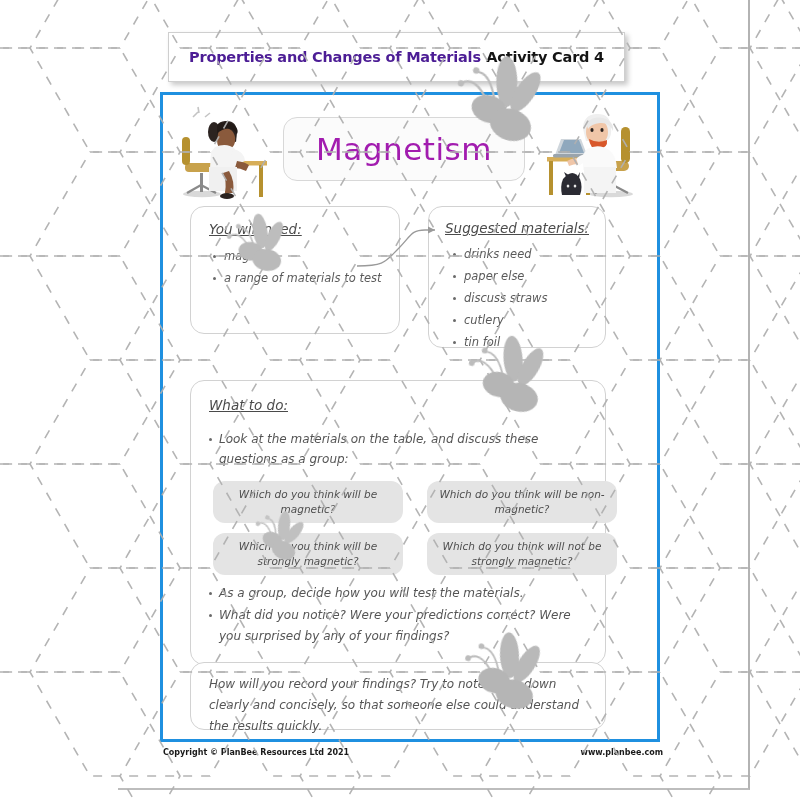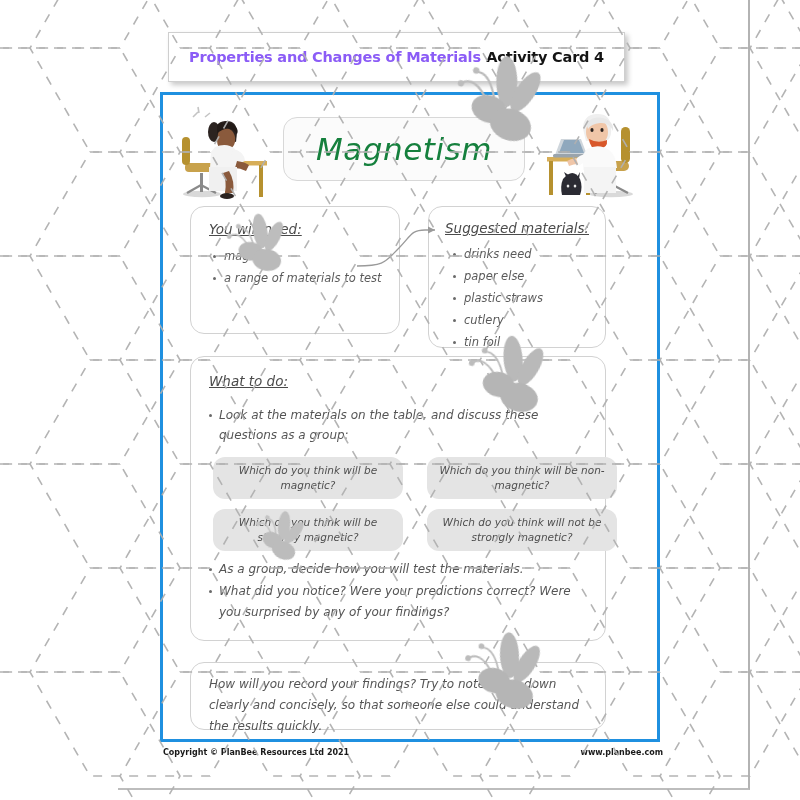--- a/index.html
+++ b/index.html
@@ -45,21 +45,21 @@
     border: 1px solid #cfcfcf;
     box-shadow: 3px 3px 5px rgba(0,0,0,0.22);
     display: flex;
     align-items: center;
     z-index: 20;
   }
   .headerbar .htitle {
     font-family: "DejaVu Sans", sans-serif;
     font-weight: bold;
     font-size: 14.5px;
-    color: #8b5cf6;
+    color: #4c1d95;
     letter-spacing: -0.2px;
     margin-left: 20px;
     white-space: nowrap;
   }
   .headerbar .hcard {
     font-family: "DejaVu Sans", sans-serif;
     font-weight: bold;
     font-size: 14.5px;
     color: #141414;
     letter-spacing: -0.2px;
@@ -93,22 +93,21 @@
     background: #fbfbfb;
     border: 1px solid #d8d8d8;
     border-radius: 14px;
     display: flex;
     align-items: center;
     justify-content: center;
   }
   .titlebox .ttext {
     font-family: "DejaVu Sans", sans-serif;
     font-size: 31px;
-    font-style: italic;
-    color: #15803d;
+    color: #a21caf;
     letter-spacing: 0.5px;
   }
 
   
   .panel {
     position: absolute;
     background: #ffffff;
     border: 1px solid #d2d2d2;
     border-radius: 14px;
     box-sizing: border-box;
@@ -297,32 +296,32 @@
       <li>magnets</li>
       <li>a range of materials to test</li>
     </ul>
   </div>
 
   <div class="panel" style="left:428px; top:206px; width:178px; height:142px;">
     <div class="panel-heading" style="position:absolute; left:16px; top:13px;">Suggested materials:</div>
     <ul class="blist" style="position:absolute; left:22px; top:40px;">
       <li>drinks need</li>
       <li>paper else</li>
-      <li>plastic straws</li>
+      <li>discuss straws</li>
       <li>cutlery</li>
       <li>tin foil</li>
     </ul>
   </div>
 
   <svg style="position:absolute; left:355px; top:222px; z-index:16;" width="90" height="50" viewBox="0 0 90 50">
     <path d="M2 44 C 30 44, 30 40, 44 26 C 56 14, 56 8, 70 8 L 80 8" stroke="#9a9a9a" stroke-width="1.3" fill="none"></path>
     <path d="M80 8 l-7 -3.5 l0 7 z" fill="#9a9a9a"></path>
   </svg>
 
-  <div class="panel" style="left:190px; top:356px; width:416px; height:285px;">
+  <div class="panel" style="left:190px; top:380px; width:416px; height:285px;">
 
     <div class="panel-heading" style="position:absolute; left:18px; top:16px;">What to do:</div>
 
     <ul class="wlist" style="position:absolute; left:16px; top:48px; width:380px;">
       <li>Look at the materials on the table, and discuss these questions as a group:</li>
     </ul>
 
     <div class="qgrid">
       <div class="qbox">
         <span>Which do you think will be magnetic?</span>

